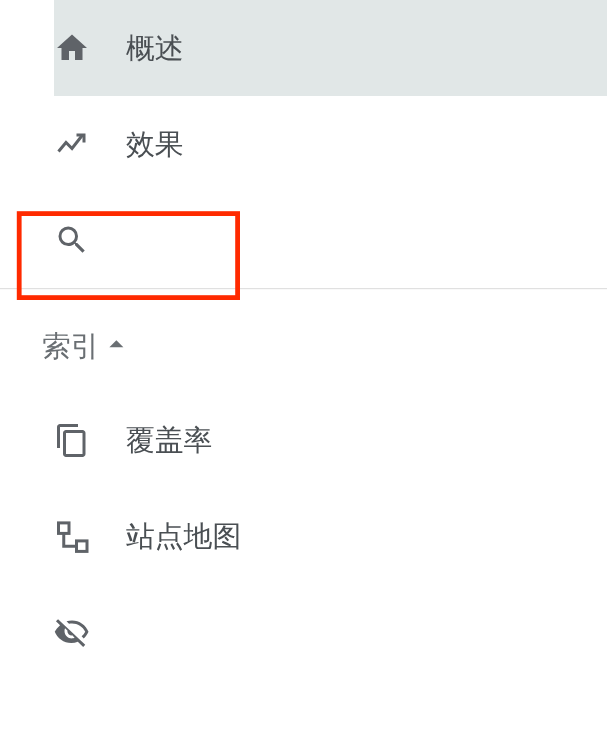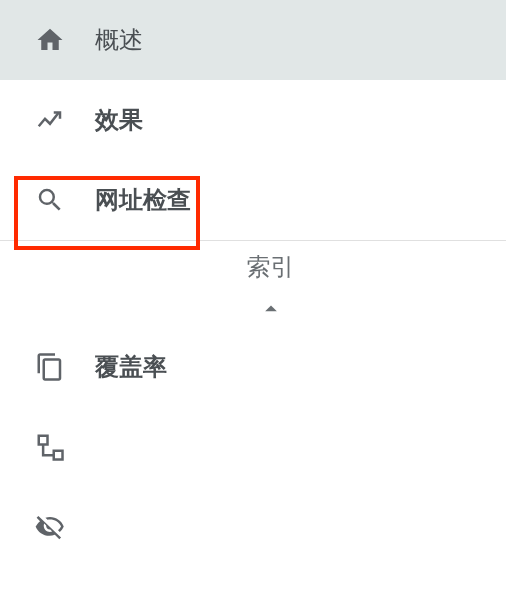--- a/index.html
+++ b/index.html
@@ -12,38 +12,37 @@
     color: #3c4043;
     overflow: hidden;
   }
   .container {
     width: 100%;
   }
   .nav-item {
     display: flex;
     align-items: center;
     height: 80px;
-    padding-left: 35px;
     box-sizing: border-box;
     cursor: pointer;
+    margin-left: 45px;
   }
   .nav-item.selected {
     background: #e1e7e7;
   }
   .nav-item .icon-slot {
     width: 60px;
     display: flex;
     align-items: center;
     justify-content: flex-start;
     flex-shrink: 0;
   }
   .nav-item .label {
     font-size: 24px;
     color: #4a4f53;
-    font-weight: bold;
   }
   .nav-item.selected .label {
     font-weight: 500;
   }
   svg.icon {
     width: 30px;
     height: 30px;
     fill: #5f6368;
   }
   .highlight-box {
@@ -57,26 +56,24 @@
     box-sizing: border-box;
   }
   .divider {
     border: 0;
     border-top: 1px solid #e0e0e0;
     margin: 0;
   }
   .section-header {
     display: flex;
     align-items: center;
-    justify-content: space-between;
     height: 76px;
     padding-left: 35px;
     cursor: pointer;
     box-sizing: border-box;
-    flex-direction: column;
   }
   .section-header .section-label {
     font-size: 24px;
     color: #6a6f73;
   }
   .section-header .chevron {
     width: 28px;
     height: 28px;
     fill: #6a6f73;
   }
@@ -111,21 +108,20 @@
     </span>
     <span class="label">效果</span>
   </div>
 
   <div class="nav-item">
     <span class="icon-slot">
       <svg class="icon" viewBox="0 0 24 24">
           <path d="M15.5 14h-.79l-.28-.27A6.471 6.471 0 0016 9.5 6.5 6.5 0 109.5 16c1.61 0 3.09-.59 4.23-1.57l.27.28v.79l5 4.99L20.49 19l-4.99-5zm-6 0C7.01 14 5 11.99 5 9.5S7.01 5 9.5 5 14 7.01 14 9.5 11.99 14 9.5 14z"></path>
         </svg>
     </span>
-    <span class="label">网址检查</span>
   </div>
 
   <div class="highlight-box"></div>
 
   <hr class="divider">
 
   <div class="section-spacer"></div>
 
   <div class="section-header">
     <span class="section-label">索引</span>
@@ -148,20 +144,21 @@
     </div>
 
     <div class="nav-item">
       <span class="icon-slot">
         <svg class="icon" viewBox="0 0 24 24">
           <rect x="3" y="3" width="7" height="7" fill="none" stroke="#5f6368" stroke-width="2"></rect>
           <rect x="15" y="15" width="7" height="7" fill="none" stroke="#5f6368" stroke-width="2"></rect>
           <path d="M6.5 10v8.5H15" fill="none" stroke="#5f6368" stroke-width="2"></path>
         </svg>
       </span>
+      <span class="label">站点地图</span>
     </div>
 
     <div class="nav-item">
       <span class="icon-slot">
         <svg class="icon" viewBox="0 0 24 24">
             <path d="M12 6c3.79 0 7.17 2.13 8.82 5.5-.59 1.22-1.42 2.27-2.41 3.12l1.42 1.42C21.27 14.65 22.3 13.15 23 11.5 21.27 7.11 17 4 12 4c-1.27 0-2.49.2-3.64.57l1.65 1.65C10.66 6.09 11.32 6 12 6zM2.71 3.16L1.29 4.57l2.74 2.74C2.46 8.69 1.21 10.5.5 11.5 2.23 15.89 6.5 19 11.5 19c1.55 0 3.03-.3 4.38-.84l3.55 3.55 1.41-1.41L2.71 3.16zM12 16c-2.76 0-5-2.24-5-5 0-.65.13-1.26.36-1.83l1.57 1.57c-.02.09-.03.17-.03.26 0 1.66 1.34 3 3 3 .09 0 .17-.01.26-.03l1.57 1.57c-.57.23-1.18.36-1.83.36z"></path>
           </svg>
       </span>
     </div>
 

